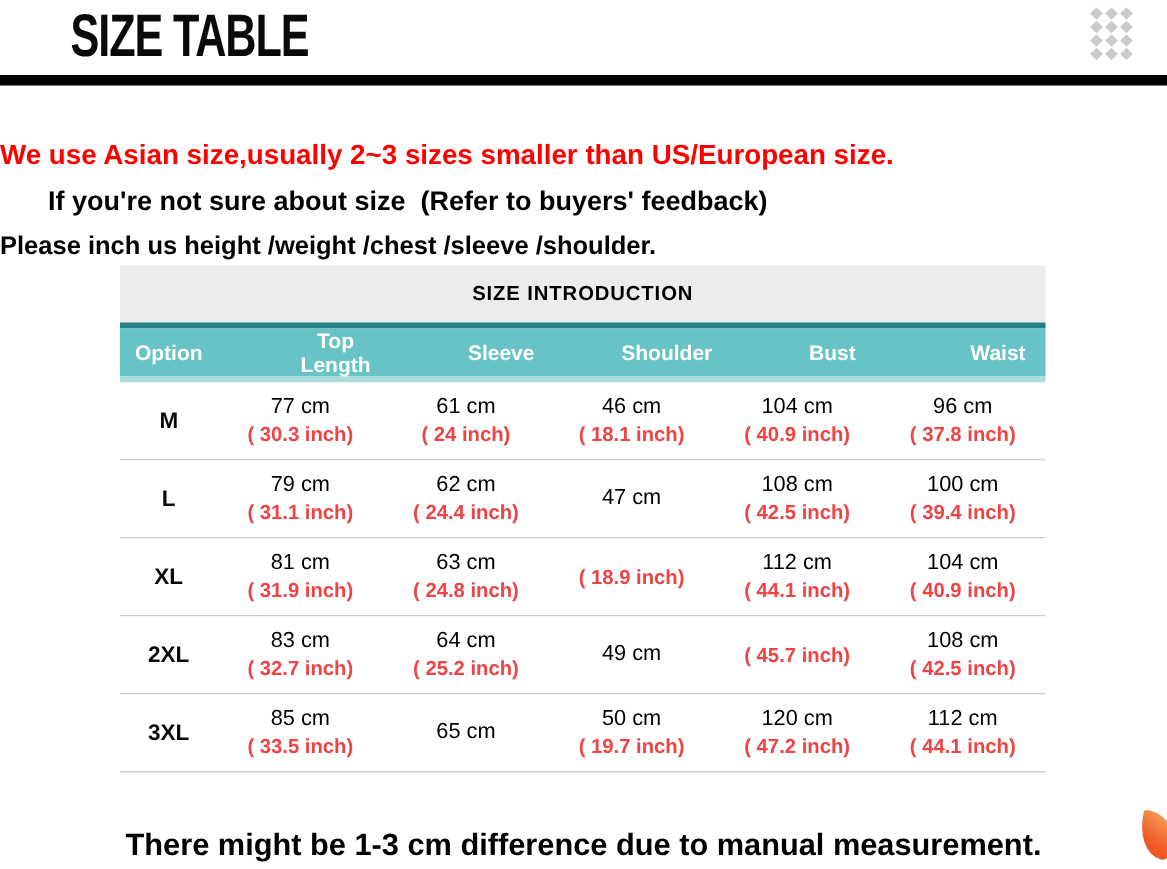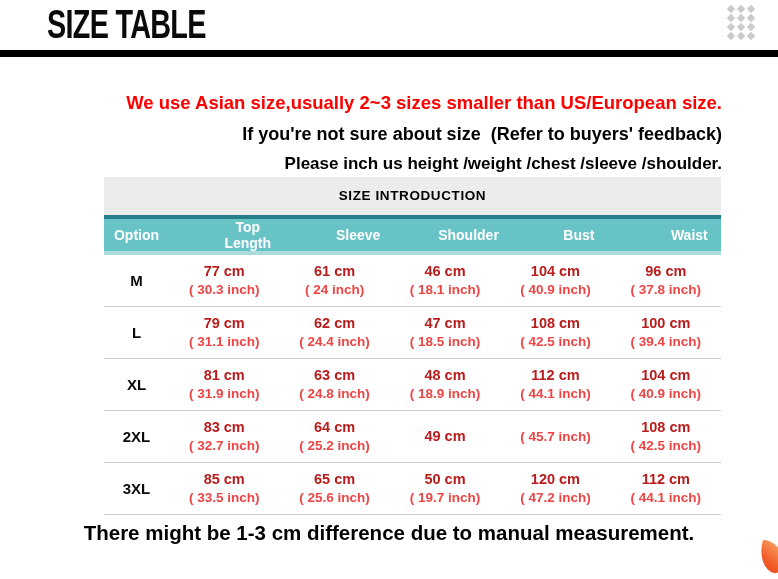--- a/index.html
+++ b/index.html
@@ -20,47 +20,47 @@
     position:absolute;top:5px;right:21px;
     display:grid;grid-template-columns:repeat(3,10px);grid-auto-rows:9px;
   }
   .grip i{
     width:6px;height:6px;background:#cbcbcb;display:block;
     transform:rotate(45deg);margin:1px;
   }
   .black-bar{position:absolute;top:50px;left:0;width:778px;height:7px;background:#000;}
 
   
-  .notices{position:absolute;top:92px;left:0;width:722px;text-align:right;}
+  .notices{position:absolute;top:92px;left:0;width:722px;text-align:left;}
   .notice{font-weight:bold;white-space:pre;}
   .notice.red{color:#ff0000;font-size:18.5px;margin-bottom:10px;}
-  .notice.l2{font-size:18px;margin-bottom:9px;}
+  .notice.l2{font-size:18px;margin-bottom:9px;padding-left:32px;}
   .notice.l3{font-size:17px;}
 
   
-  .table-wrap{position:absolute;top:177px;left:104px;width:617px;}
+  .table-wrap{position:absolute;top:177px;left:80px;width:617px;}
   .section-title{
     height:38px;line-height:38px;background:#ececec;text-align:center;
     font-size:13.5px;font-weight:bold;letter-spacing:.6px;color:#000;
   }
   .dark-line{height:4px;background:#257e88;}
   .light-line{height:4px;background:#aadcde;}
   .thead{display:flex;height:32px;background:#68c3c6;align-items:center;gap:47px;}
   .thead .cell{color:#fff;font-weight:bold;font-size:14px;}
   .row{display:flex;height:51px;align-items:center;border-bottom:1px solid #cccccc;background:#fff;}
   .cell{text-align:center;}
   .cell.option{flex:0 0 65px;}
   .cell.data{flex:1 1 0;}
   .opt-label{font-size:15px;font-weight:bold;color:#0a0a0a;}
-  .cm{font-size:14.5px;font-weight:bold;color:#b91c1c;line-height:19px;}
+  .cm{font-size:14.5px;font-weight:normal;color:#000000;line-height:19px;}
   .inch{font-size:13.5px;font-weight:bold;color:#ef4444;line-height:18px;white-space:pre;}
 
   
   .footer-note{
-    position:absolute;top:521px;left:0;width:778px;text-align:center;
+    position:absolute;top:552px;left:0;width:778px;text-align:center;
     font-size:20.5px;font-weight:bold;color:#000;
   }
   .flame{
     position:absolute;top:542px;right:-6px;width:25px;height:30px;
     background:linear-gradient(205deg,#f8a868 5%,#f05a25 65%,#e84a1d 100%);
     border-radius:15% 85% 25% 75% / 5% 70% 30% 95%;
     transform:rotate(14deg);
   }
 </style>
 </head>
@@ -132,21 +132,20 @@
     <div class="cell data">
       <div class="cm">79 cm</div>
       <div class="inch">( 31.1 inch)</div>
     </div>
     <div class="cell data">
       <div class="cm">62 cm</div>
       <div class="inch">( 24.4 inch)</div>
     </div>
     <div class="cell data">
       <div class="cm">47 cm</div>
-      <div class="inch">( 18.5 inch)</div>
     </div>
     <div class="cell data">
       <div class="cm">108 cm</div>
       <div class="inch">( 42.5 inch)</div>
     </div>
     <div class="cell data">
       <div class="cm">100 cm</div>
       <div class="inch">( 39.4 inch)</div>
     </div>
   </div>
@@ -155,21 +154,20 @@
     <div class="cell option opt-label">XL</div>
     <div class="cell data">
       <div class="cm">81 cm</div>
       <div class="inch">( 31.9 inch)</div>
     </div>
     <div class="cell data">
       <div class="cm">63 cm</div>
       <div class="inch">( 24.8 inch)</div>
     </div>
     <div class="cell data">
-      <div class="cm">48 cm</div>
       <div class="inch">( 18.9 inch)</div>
     </div>
     <div class="cell data">
       <div class="cm">112 cm</div>
       <div class="inch">( 44.1 inch)</div>
     </div>
     <div class="cell data">
       <div class="cm">104 cm</div>
       <div class="inch">( 40.9 inch)</div>
     </div>
@@ -198,21 +196,20 @@
   </div>
 
   <div class="row">
     <div class="cell option opt-label">3XL</div>
     <div class="cell data">
       <div class="cm">85 cm</div>
       <div class="inch">( 33.5 inch)</div>
     </div>
     <div class="cell data">
       <div class="cm">65 cm</div>
-      <div class="inch">( 25.6 inch)</div>
     </div>
     <div class="cell data">
       <div class="cm">50 cm</div>
       <div class="inch">( 19.7 inch)</div>
     </div>
     <div class="cell data">
       <div class="cm">120 cm</div>
       <div class="inch">( 47.2 inch)</div>
     </div>
     <div class="cell data">

